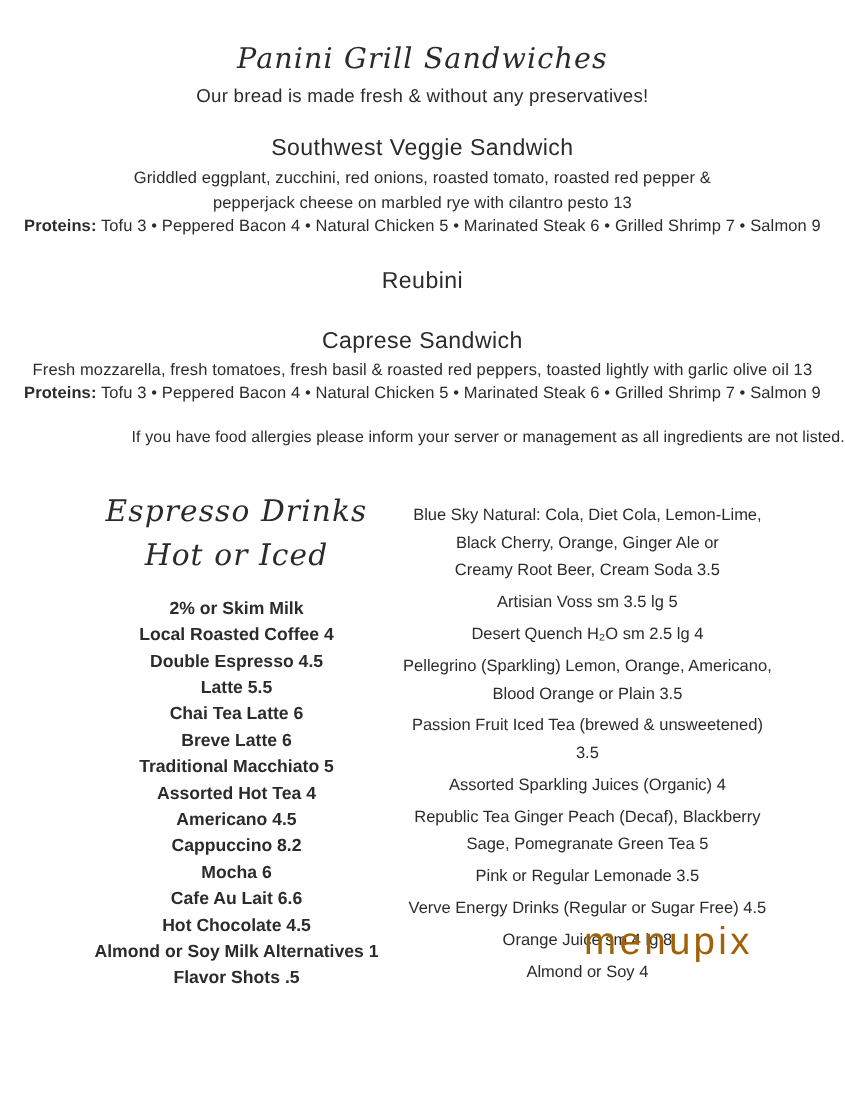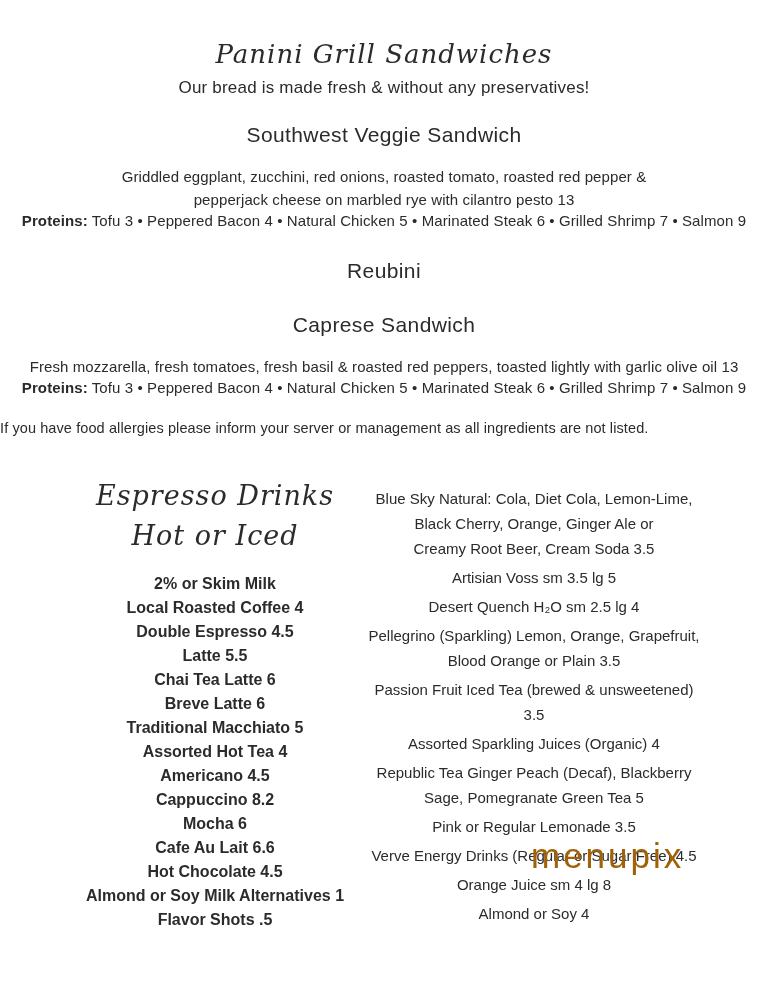--- a/index.html
+++ b/index.html
@@ -25,24 +25,24 @@
     letter-spacing: 1px;
   }
   .menu-subtitle {
     text-align: center;
     font-size: 17px;
     margin-top: 9px;
     letter-spacing: 0.2px;
   }
   .section { text-align: center; margin-top: 25px; }
   .section-heading { font-size: 21px; letter-spacing: 0.4px; }
-  .section-desc { font-size: 15px; line-height: 23px; margin-top: 18px; letter-spacing: 0.1px; }
+  .section-desc { font-size: 15px; line-height: 23px; margin-top: 3px; letter-spacing: 0.1px; }
   .proteins-line { font-size: 15px; margin-top: 1px; letter-spacing: 0.1px; }
   .proteins-label { font-weight: bold; }
-  .allergy-note { text-align: left; font-size: 14.5px; margin-top: 24px; letter-spacing: 0.1px; }
+  .allergy-note { text-align: right; font-size: 14.5px; margin-top: 24px; letter-spacing: 0.1px; }
   .columns { display: flex; margin-top: 40px; }
   .col-left { width: 306px; margin-left: 62px; text-align: center; }
   .col-right { width: 344px; margin-left: -6px; text-align: center; }
   .espresso-heading { font-size: 27px; line-height: 40px; letter-spacing: 1px; }
   .espresso-list { margin-top: 16px; }
   .espresso-item { font-size: 16px; line-height: 24px; font-weight: bold; }
   .bev-list { margin-top: 10px; }
   .bev-item { margin-bottom: 4px; }
   .bev-line { font-size: 15px; line-height: 25px; }
   .watermark {
@@ -125,21 +125,21 @@
           <div class="bev-line">Black Cherry, Orange, Ginger Ale or</div>
           <div class="bev-line">Creamy Root Beer, Cream Soda 3.5</div>
         </div>
         <div class="bev-item">
           <div class="bev-line">Artisian Voss  sm 3.5 lg 5</div>
         </div>
         <div class="bev-item">
           <div class="bev-line">Desert Quench H₂O sm 2.5 lg 4</div>
         </div>
         <div class="bev-item">
-          <div class="bev-line">Pellegrino (Sparkling) Lemon, Orange, Grapefruit,</div>
+          <div class="bev-line">Pellegrino (Sparkling) Lemon, Orange, Americano,</div>
           <div class="bev-line">Blood Orange or Plain 3.5</div>
         </div>
         <div class="bev-item">
           <div class="bev-line">Passion Fruit Iced Tea (brewed &amp; unsweetened) 3.5</div>
         </div>
         <div class="bev-item">
           <div class="bev-line">Assorted Sparkling Juices (Organic) 4</div>
         </div>
         <div class="bev-item">
           <div class="bev-line">Republic Tea Ginger Peach (Decaf), Blackberry</div>

